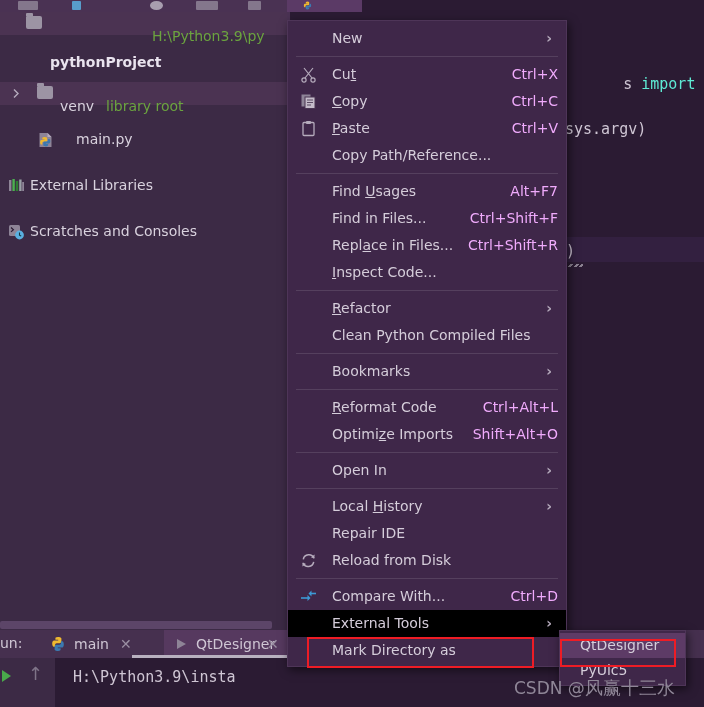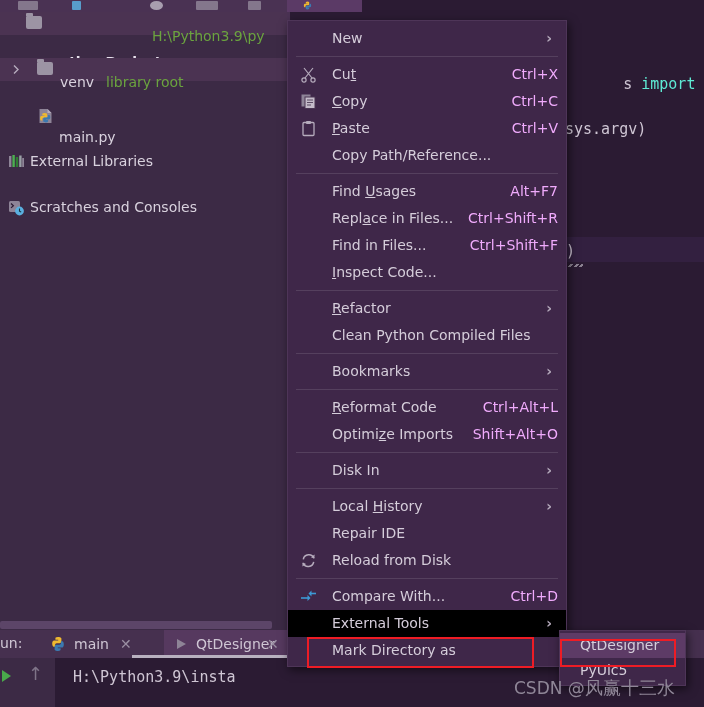--- a/index.html
+++ b/index.html
@@ -20,21 +20,21 @@
 
   
   .tabstrip{position:absolute;left:287px;top:0;width:417px;height:12px;background:#2B1B33;}
   .tab-active{position:absolute;left:0;top:0;width:75px;height:12px;background:#5B3A66;}
   .tab-pyico{position:absolute;left:16px;top:1px;width:9px;height:9px;}
 
   
   .tree{position:absolute;left:0;top:12px;width:287px;height:596px;background:#3C2A45;}
   .tree-row{position:relative;height:23px;line-height:23px;white-space:nowrap;font-size:14px;}
   .tree-row.sel-a{background:#4B3352;}
-  .tree-row.sel-b{background:#4B3352;}
+  .tree-row.sel-b{background:#4B3352;margin-top:24px;}
   .tw-arrow{position:absolute;left:10px;top:6px;width:10px;height:11px;}
   .tw-ico{position:absolute;top:4px;width:16px;height:15px;}
   .tw-label{position:absolute;white-space:nowrap;}
   .bold{font-weight:bold;color:#e9e3ee;}
   .pathtxt{color:#6ba33f;}
   .lib-root{color:#6ba33f;}
 
   
   .folder{background:#9c94a4;border-radius:1px 2px 2px 2px;position:relative;}
   .folder:after{content:"";position:absolute;left:0;top:-3px;width:7px;height:3px;background:#9c94a4;border-radius:1px 1px 0 0;}
@@ -148,21 +148,21 @@
       <span class="tw-label lib-root" style="left:106px;">library root</span>
     </div>
 
     <div class="tree-row" style="top:46px;">
       <svg class="tw-ico" style="left:37px;width:17px;height:16px;" viewBox="0 0 16 16">
         <path d="M2 1h8l4 4v10H2z" fill="#8e8497"></path>
         <path d="M10 1l4 4h-4z" fill="#b6acbd"></path>
         <path d="M7 5c-2.2 0-2.2 1.1-2.2 1.1v1.4H7v.5H4.2S2.6 7.8 2.6 10.2s1.3 2.3 1.3 2.3h.9v-1.4s-.1-1.3 1.3-1.3h2.2s1.3.1 1.3-1.3V6.1S9.6 5 7 5z" fill="#efb930"></path>
         <path d="M8.4 14.4c2.2 0 2.2-1.1 2.2-1.1v-1.4H8.4v-.5h2.8s1.6.2 1.6-2.2-1.3-2.3-1.3-2.3h-.9v1.4s.1 1.3-1.3 1.3H7.1s-1.3-.1-1.3 1.3v2.4s-.1 1.1 2.6 1.1z" fill="#3b79b0"></path>
       </svg>
-      <span class="tw-label" style="left:59px;margin-top:22px;">main.py</span>
+      <span class="tw-label" style="left:76px;">main.py</span>
     </div>
 
     <div class="tree-row" style="top:69px;">
       <svg class="tw-ico" style="left:8px;width:17px;height:15px;" viewBox="0 0 17 15">
         <rect x="1" y="2" width="2.4" height="11" fill="#8e8497"></rect>
         <rect x="4.4" y="1" width="2.4" height="12" fill="#4caf50"></rect>
         <rect x="7.8" y="3" width="2.4" height="10" fill="#2e7d32"></rect>
         <rect x="11.2" y="1.5" width="2.4" height="11.5" fill="#9aa0a6"></rect>
         <rect x="14.2" y="4" width="1.8" height="9" fill="#8e8497"></rect>
       </svg>
@@ -267,30 +267,30 @@
       <span class="mi-label">Copy Path/Reference...</span>
     </div>
     <div class="sep"></div>
 
     <div class="mi">
       <span class="mi-label">Find <u>U</u>sages</span>
       <span class="mi-short">Alt+F7</span>
     </div>
 
     <div class="mi">
+      <span class="mi-label">Find in Files...</span>
+      <span class="mi-short">Ctrl+Shift+F</span>
+    </div>
+
+    <div class="mi">
       <span class="mi-label">Repl<u>a</u>ce in Files...</span>
       <span class="mi-short">Ctrl+Shift+R</span>
     </div>
 
     <div class="mi">
-      <span class="mi-label">Find in Files...</span>
-      <span class="mi-short">Ctrl+Shift+F</span>
-    </div>
-
-    <div class="mi">
       <span class="mi-label"><u>I</u>nspect Code...</span>
     </div>
     <div class="sep"></div>
 
     <div class="mi">
       <span class="mi-label"><u>R</u>efactor</span>
       <span class="mi-arrow">›</span>
     </div>
 
     <div class="mi">
@@ -309,21 +309,21 @@
       <span class="mi-short">Ctrl+Alt+L</span>
     </div>
 
     <div class="mi">
       <span class="mi-label">Optimi<u>z</u>e Imports</span>
       <span class="mi-short">Shift+Alt+O</span>
     </div>
     <div class="sep"></div>
 
     <div class="mi">
-      <span class="mi-label">Disk In</span>
+      <span class="mi-label">Open In</span>
       <span class="mi-arrow">›</span>
     </div>
     <div class="sep"></div>
 
     <div class="mi">
       <span class="mi-label">Local <u>H</u>istory</span>
       <span class="mi-arrow">›</span>
     </div>
 
     <div class="mi">

